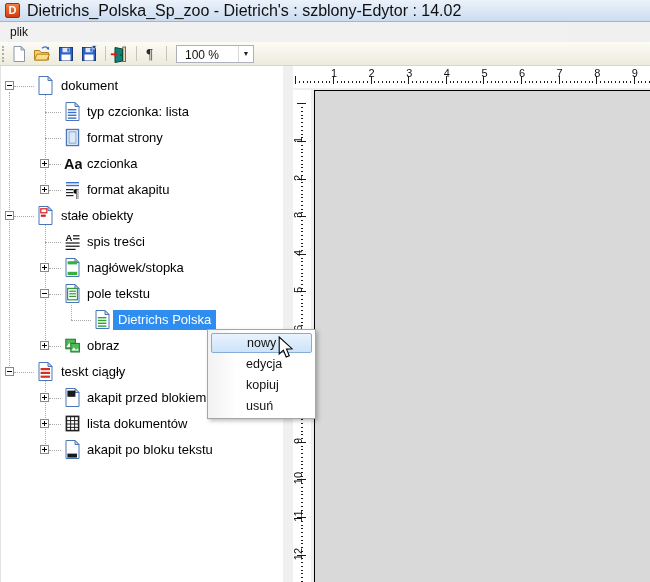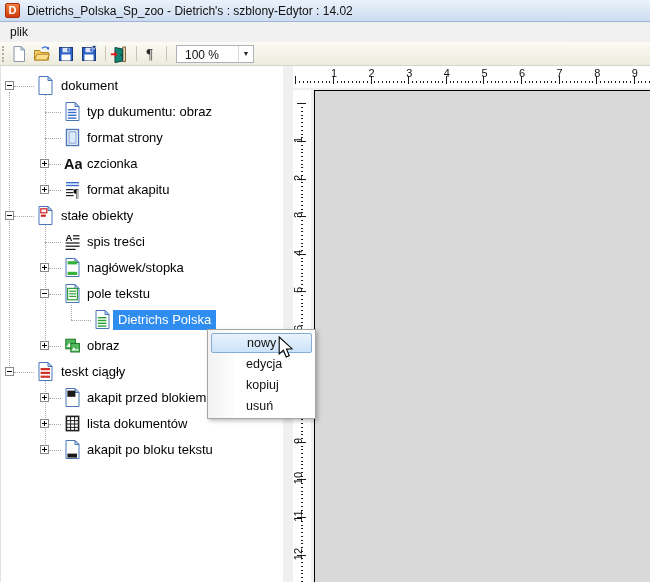--- a/index.html
+++ b/index.html
@@ -1,20 +1,20 @@
 <!DOCTYPE html>
 <html><head>
 <meta charset="utf-8">
 <style>
 *{margin:0;padding:0;box-sizing:border-box;}
 html,body{width:650px;height:582px;}
 body{position:relative;font-family:"Liberation Sans",sans-serif;background:#f0f0f0;overflow:hidden;}
 #titlebar{position:absolute;left:0;top:0;width:650px;height:22px;background:linear-gradient(#ebf2fb,#ccdcf0);border-bottom:1px solid #9eb6d3;display:flex;align-items:center;}
 #app-icon{width:15px;height:15px;margin:0 7px 0 5px;background:linear-gradient(#f0803f,#d03c0e);border:1px solid #a82d08;border-radius:2px;color:#fff;font-size:11px;font-weight:bold;text-align:center;line-height:13px;}
-#window-title{font-size:12px;color:#101010;}
+#window-title{font-size:16px;color:#101010;}
 #menubar{position:absolute;left:0;top:22px;width:568px;height:20px;background:#f1f1f1;}
 .menu-item{display:inline-block;padding:3px 10px;font-size:12px;color:#111;}
 #toolbar{position:absolute;left:0;top:42px;width:650px;height:24px;background:linear-gradient(#fcfbf5,#edebdd);border-bottom:1px solid #d9d6c6;}
 #gripper{position:absolute;left:2px;top:4px;width:3px;height:16px;border-left:2px dotted #b3b09e;}
 .tbtn{position:absolute;top:3px;width:18px;height:18px;}
 .tsep{position:absolute;top:4px;width:1px;height:15px;background:#c9c6b6;}
 #zoom-combo{position:absolute;left:176px;top:3px;width:78px;height:18px;background:#fff;border:1px solid #adb2ba;font-size:12px;}
 #zoom-value{position:absolute;left:8px;top:2px;color:#111;}
 #zoom-arrow{position:absolute;right:0;top:0;width:15px;height:16px;border-left:1px solid #d8d8d8;font-size:7px;text-align:center;line-height:15px;color:#222;}
 #tree-panel{position:absolute;left:0;top:66px;width:283px;height:516px;background:#fff;border-left:1px solid #e3e3e3;}
@@ -127,21 +127,21 @@
     <div class="hstub" style="left: 44px; top: 46px; width: 16px;"></div>
     <div class="tree-row" style="top: 35px;">
       <span class="tree-icon" style="left: 62px;"><svg width="19" height="21" viewBox="0 0 19 21">
           <path d="M3,1.5 H12 L16,5.5 V19.5 H3 Z" fill="#fff" stroke="#4a76b8"></path>
           <path d="M12,1.5 L16,5.5 H12 Z" fill="#ccdcf2" stroke="#4a76b8"></path>
           <rect x="4.8" y="8" width="8.6" height="1.4" fill="#3a6fd0"></rect>
           <rect x="4.8" y="10.8" width="8.6" height="1.4" fill="#3a6fd0"></rect>
           <rect x="4.8" y="13.6" width="8.6" height="1.4" fill="#3a6fd0"></rect>
           <rect x="4.8" y="16.4" width="8.6" height="1.4" fill="#3a6fd0"></rect>
         </svg></span>
-      <span class="tree-label" style="left: 86px;">typ dukumentu: obraz</span>
+      <span class="tree-label" style="left: 86px;">typ czcionka: lista</span>
     </div>
     <div class="hstub" style="left: 44px; top: 72px; width: 16px;"></div>
     <div class="tree-row" style="top: 61px;">
       <span class="tree-icon" style="left: 62px;"><svg width="19" height="21" viewBox="0 0 19 21">
           <rect x="3.5" y="2.5" width="12" height="16" fill="#fff" stroke="#4a76b8" stroke-width="1.4"></rect>
           <rect x="6" y="4.8" width="7" height="11.4" fill="#dce9fa" stroke="#7fa3d4"></rect>
         </svg></span>
       <span class="tree-label" style="left: 86px;">format strony</span>
     </div>
     <div class="hstub" style="left: 48px; top: 98px; width: 12px;"></div>

